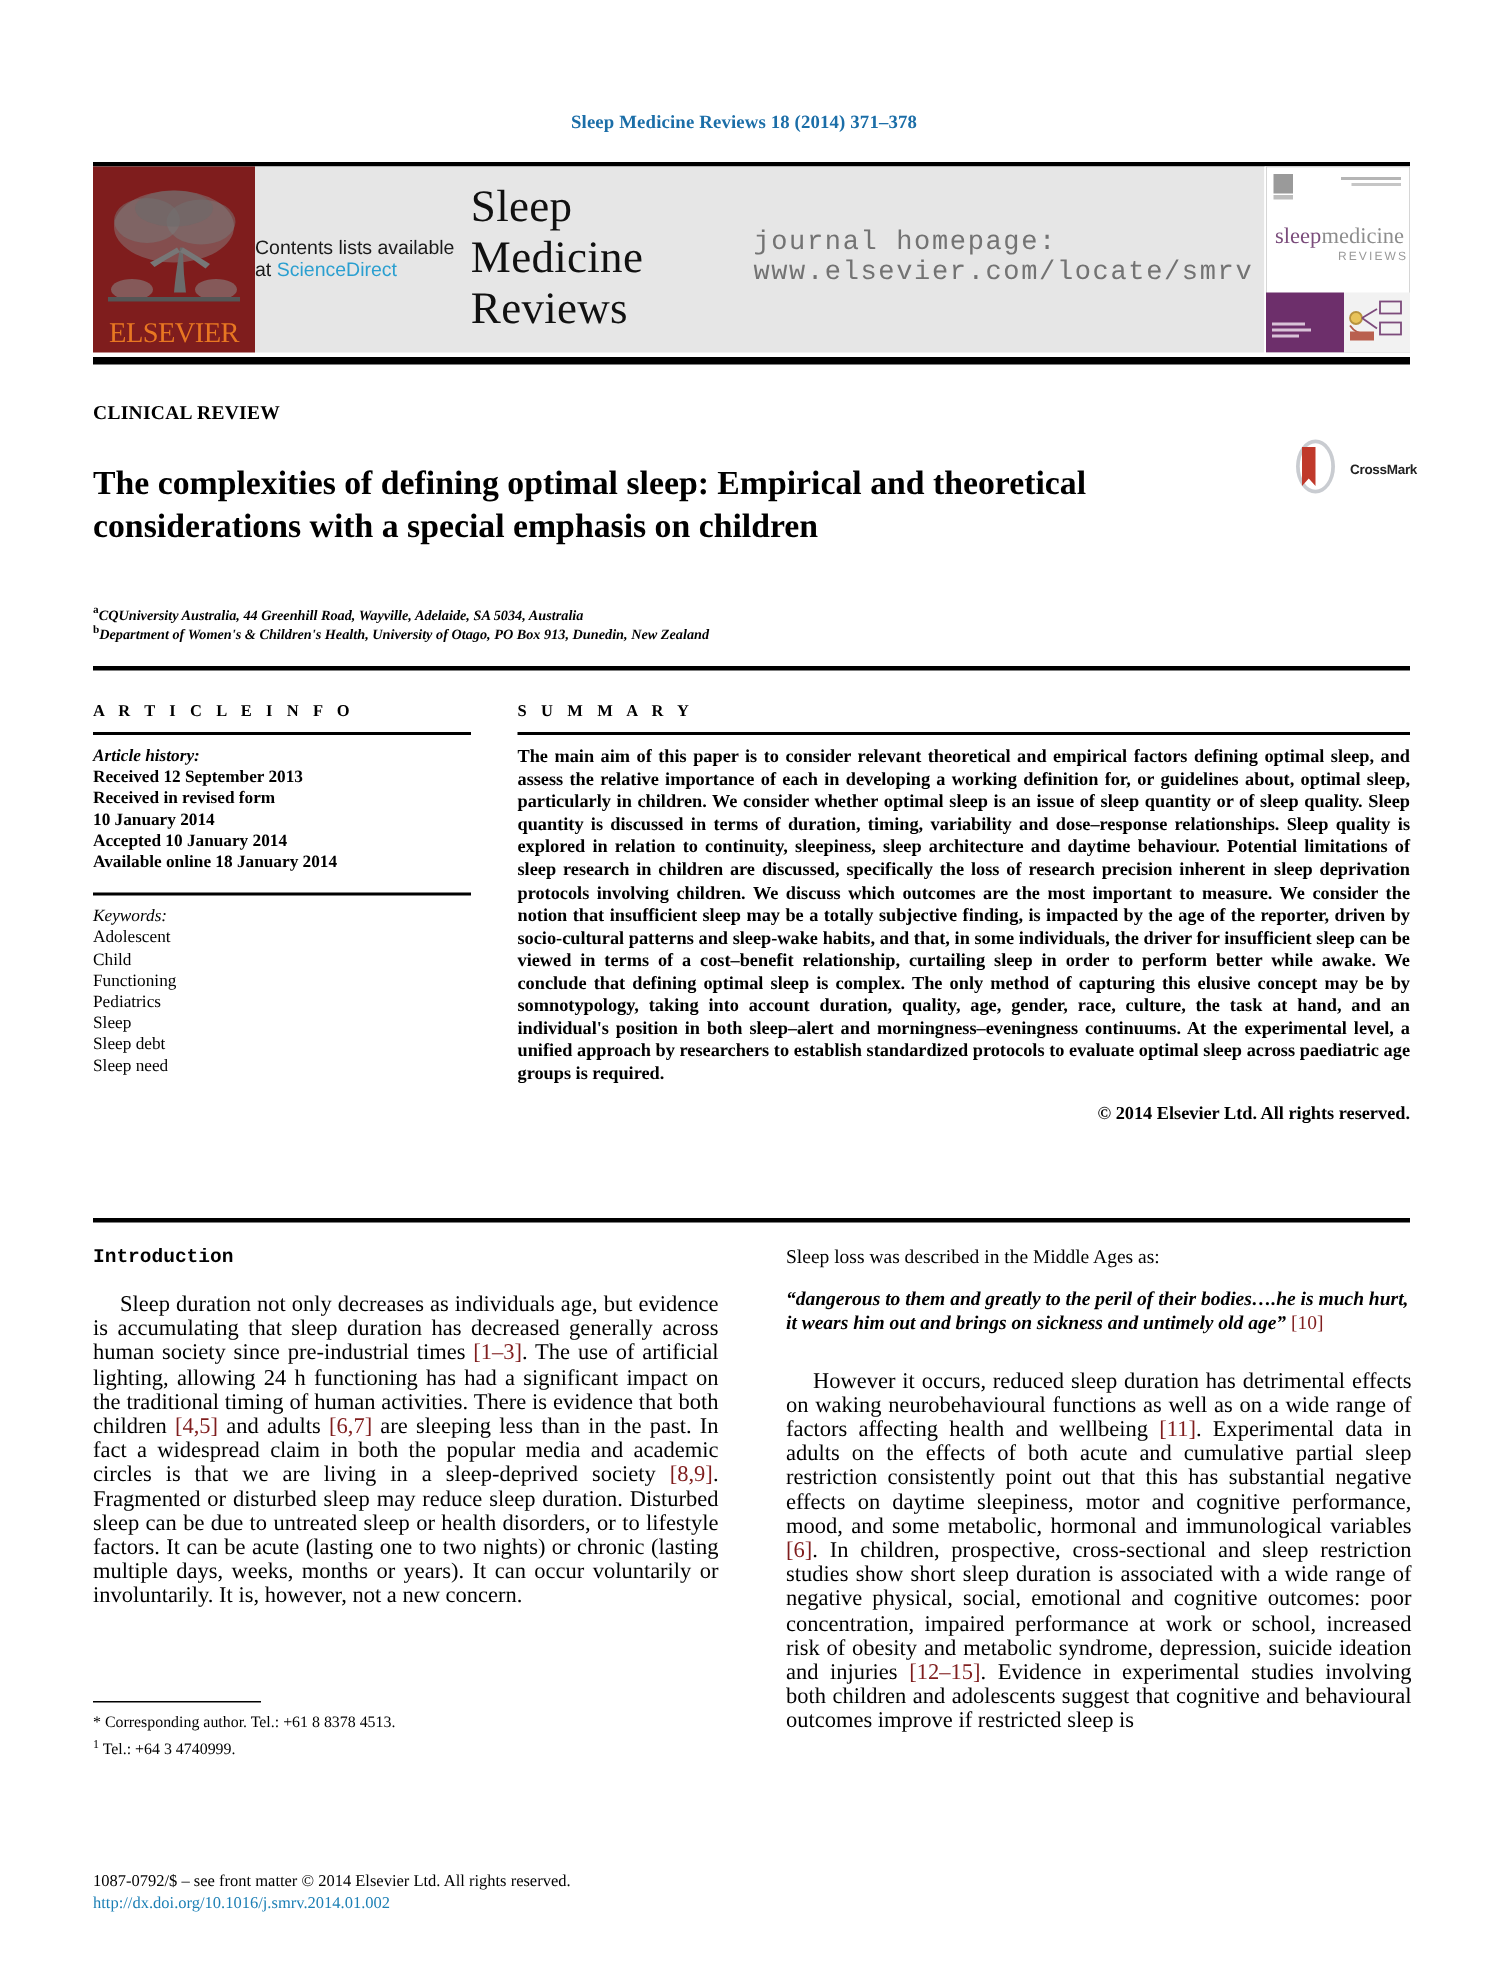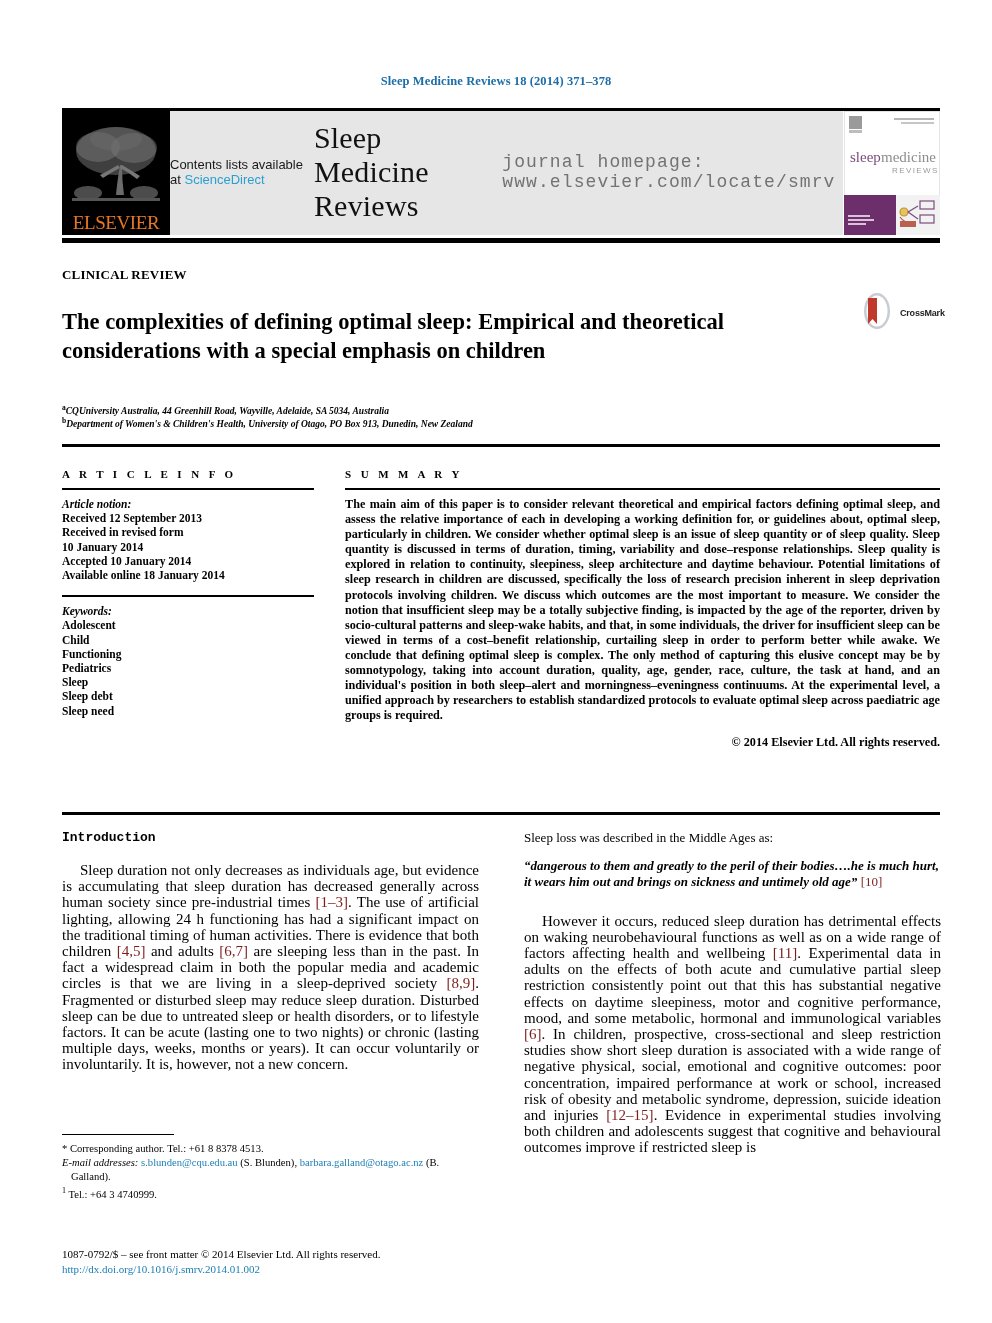--- a/index.html
+++ b/index.html
@@ -49,21 +49,21 @@
     position: relative;
     width: 878px;
     height: 124px;
     display: flex;
     flex-direction: row;
     align-items: stretch;
   }
   .elsevier-logo {
     width: 108px;
     flex: 0 0 108px;
-    background: #000000;
+    background: #7f1d1d;
     position: relative;
     display: flex;
     flex-direction: column;
     justify-content: flex-end;
     align-items: center;
     padding-bottom: 2px;
     box-sizing: border-box;
   }
   .tree-svg { display:block; }
   .elsevier-word {
@@ -201,21 +201,21 @@
   .hist .lbl { font-style: italic; }
   .kw-sep {
     border-top: 2.2px solid #000;
     margin-top: 13px;
     margin-bottom: 7px;
   }
   .kw {
     font-family: "Liberation Serif", serif;
     font-size: 11.5px;
     line-height: 14.2px;
-    font-weight: bold;
+    font-weight: normal;
   }
   .kw .lbl { font-style: italic; }
   .abstract {
     font-family: "Liberation Serif", serif;
     font-size: 12.2px;
     line-height: 15.1px;
     text-align: justify;
     font-weight: bold;
     hyphens: none;
   }
@@ -398,21 +398,21 @@
     <div><sup>a</sup><span>CQUniversity Australia, 44 Greenhill Road, Wayville, Adelaide, SA 5034, Australia</span></div>
     <div><sup>b</sup><span>Department of Women's &amp; Children's Health, University of Otago, PO Box 913, Dunedin, New Zealand</span></div>
   </div>
 
   <div class="rule-thick-1"></div>
 
   <div class="infocol">
     <div class="sec-head">A R T I C L E   I N F O</div>
     <div class="hr-thin"></div>
     <div class="hist">
-      <div class="lbl">Article notion:</div>
+      <div class="lbl">Article history:</div>
       <div>Received 12 September 2013</div>
       <div>Received in revised form</div>
       <div>10 January 2014</div>
       <div>Accepted 10 January 2014</div>
       <div>Available online 18 January 2014</div>
     </div>
     <div class="kw-sep"></div>
     <div class="kw">
       <div class="lbl">Keywords:</div>
       <div>Adolescent</div>
@@ -441,21 +441,20 @@
 
   <div class="colR">
     <div class="lead-in">Sleep loss was described in the Middle Ages as:</div>
     <p class="quote"><span>“dangerous to them and greatly to the peril of their bodies….he is much hurt, it wears him out and brings on sickness and untimely old age” </span><span class="ref">[10]</span></p>
     <p class="para" style="margin-top:22px;"><span>However it occurs, reduced sleep duration has detrimental effects on waking neurobehavioural functions as well as on a wide range of factors affecting health and wellbeing </span><span class="ref">[11]</span><span>. Experimental data in adults on the effects of both acute and cumulative partial sleep restriction consistently point out that this has substantial negative effects on daytime sleepiness, motor and cognitive performance, mood, and some metabolic, hormonal and immunological variables </span><span class="ref">[6]</span><span>. In children, prospective, cross-sectional and sleep restriction studies show short sleep duration is associated with a wide range of negative physical, social, emotional and cognitive outcomes: poor concentration, impaired performance at work or school, increased risk of obesity and metabolic syndrome, depression, suicide ideation and injuries </span><span class="ref">[12–15]</span><span>. Evidence in experimental studies involving both children and adolescents suggest that cognitive and behavioural outcomes improve if restricted sleep is</span></p>
   </div>
 
   <div class="footnotes">
     <div class="fn-rule"></div>
     <p class="fn">* Corresponding author. Tel.: +61 8 8378 4513.</p>
-    <p class="fn"><span class="lbl">E-mail addresses:</span> <span class="mail">s.blunden@cqu.edu.au</span><span> (S. Blunden), </span><span class="mail">barbara.galland@otago.ac.nz</span><span> (B. Galland).</span></p>
     <p class="fn"><span class="sup">1</span><span> Tel.: +64 3 4740999.</span></p>
   </div>
 
   <div class="colophon">
     <div>1087-0792/$ – see front matter © 2014 Elsevier Ltd. All rights reserved.</div>
     <div class="doi">http://dx.doi.org/10.1016/j.smrv.2014.01.002</div>
   </div>
 
 </div>
 

